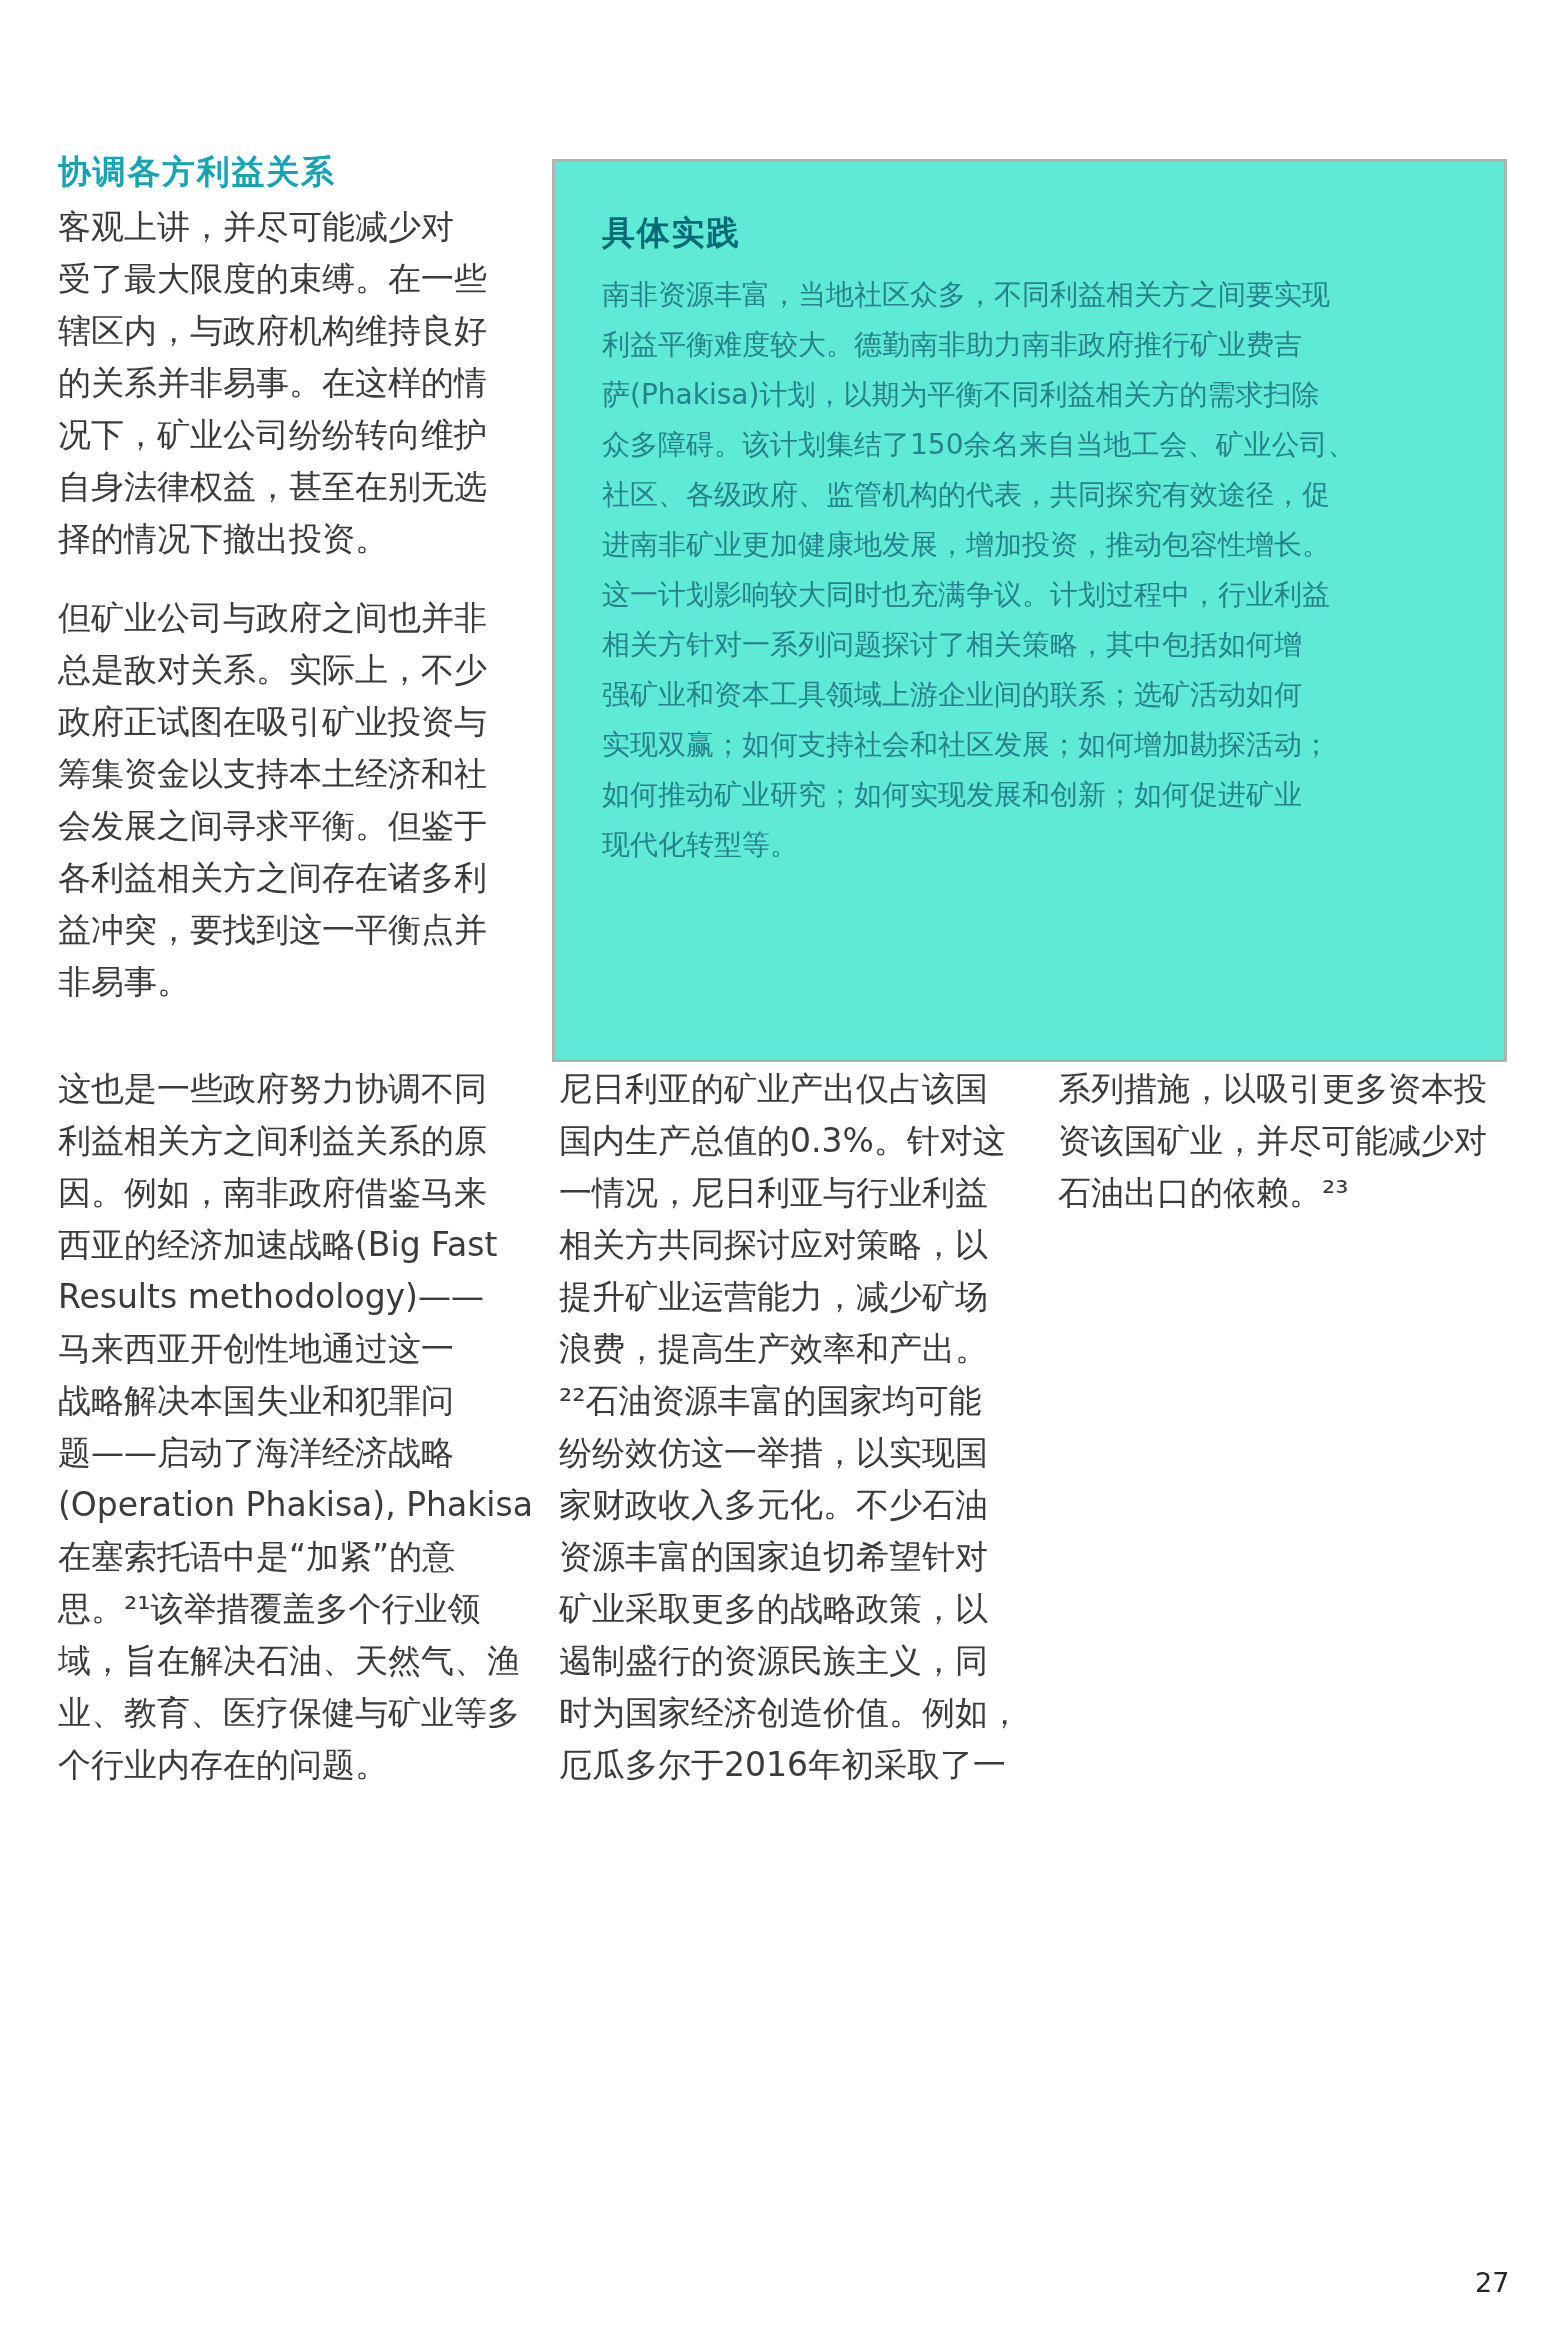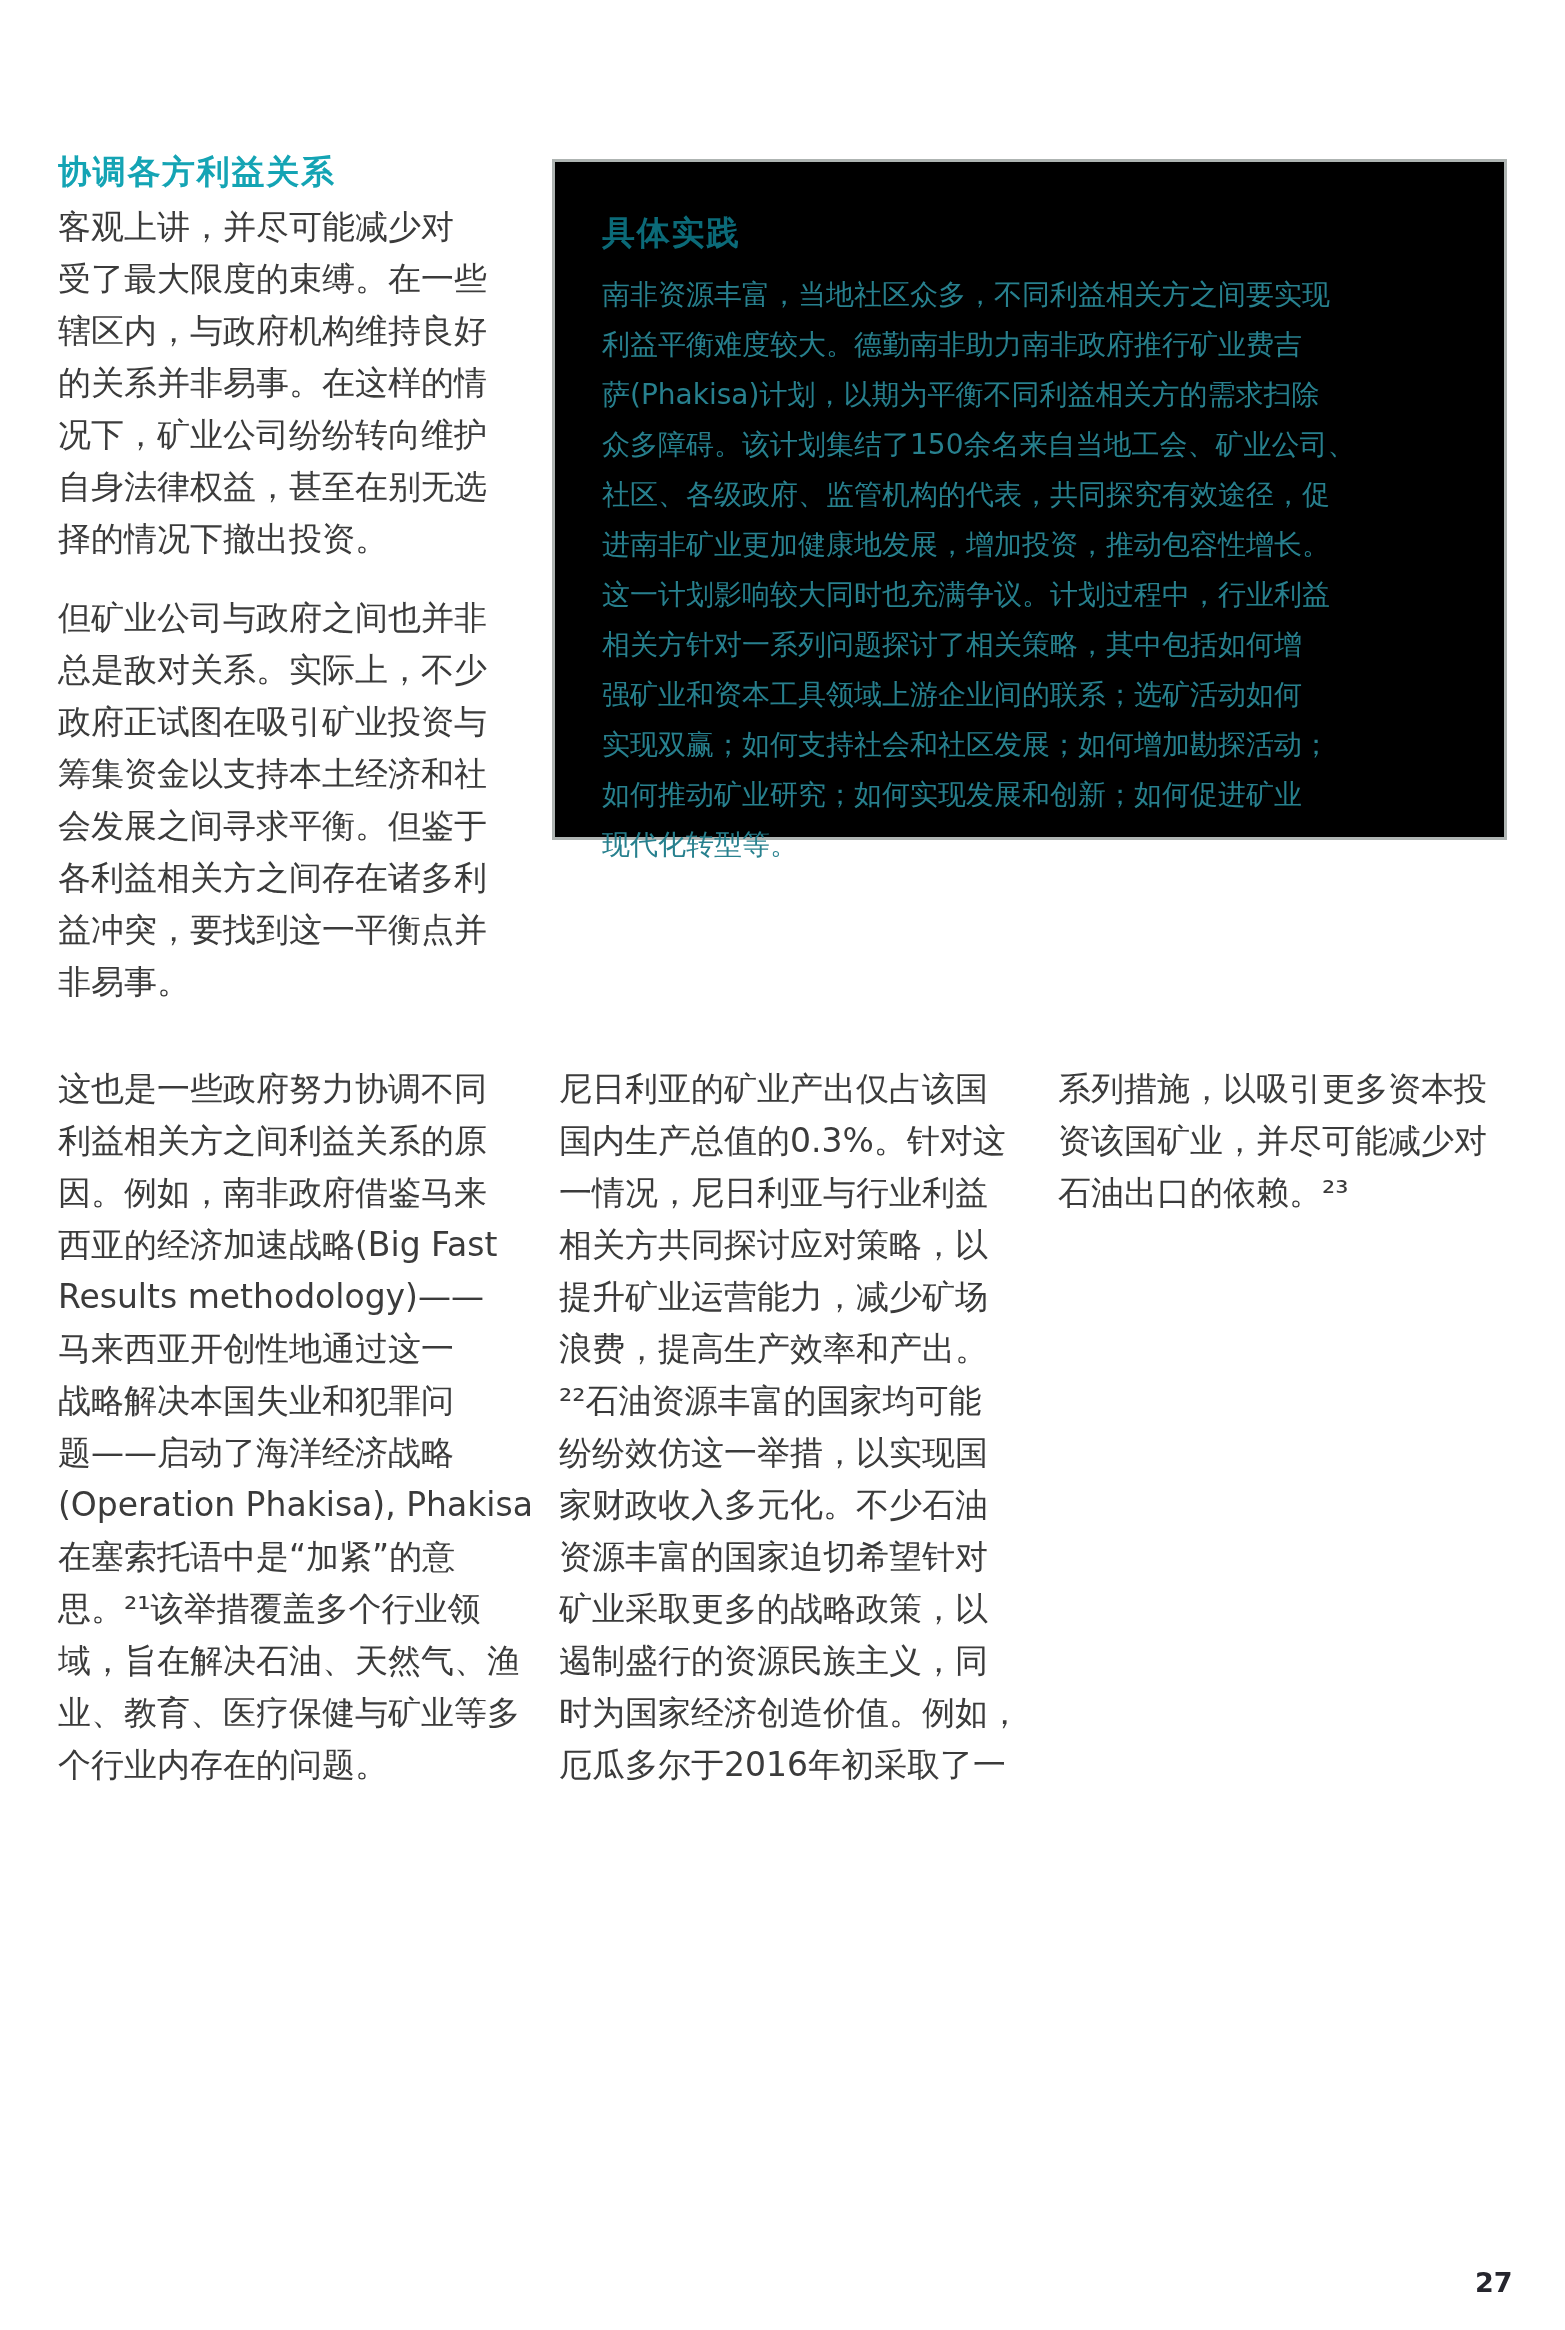--- a/index.html
+++ b/index.html
@@ -32,24 +32,24 @@
     white-space: pre-line;
     text-align: left;
   }
   .par-1 { top: 201px; }
   .par-2 { top: 592px; }
   .practice-box {
     position: absolute;
     left: 552px;
     top: 159px;
     width: 955px;
-    height: 681px;
+    height: 903px;
     border: 3.5px solid #aeb4b2;
     box-sizing: border-box;
-    background: #000000;
+    background: #5eead4;
   }
   .practice-box-inner {
     padding: 49px 47px 0 47px;
   }
   .box-heading {
     font-size: 33px;
     font-weight: bold;
     color: #0b6a78;
     letter-spacing: 1.7px;
     margin: 0 0 14px 0;
@@ -71,21 +71,21 @@
     text-align: left;
   }
   .col-1 { left: 58px;   width: 482px; }
   .col-2 { left: 559px;  width: 482px; }
   .col-3 { left: 1058px; width: 482px; }
   .page-number {
     position: absolute;
     left: 1475px;
     top: 2267px;
     font-size: 27px;
-    font-weight: bold;
+    font-weight: normal;
     color: #26262e;
   }
 </style>
 </head>
 <body>
 
 <div class="page">
 
   <div class="section-heading">协调各方利益关系</div>
 

